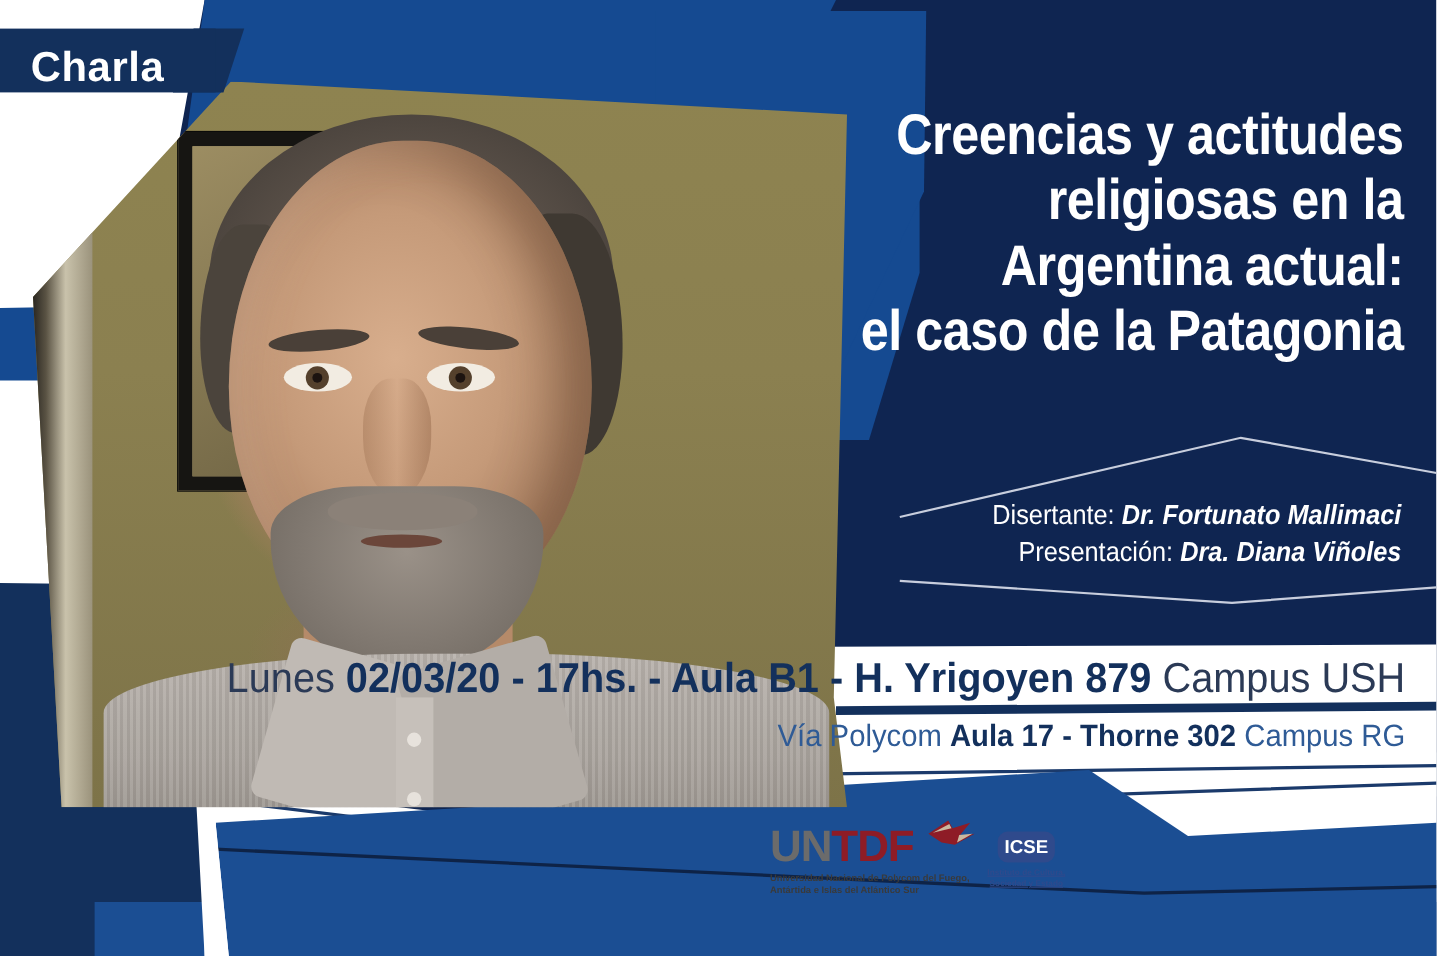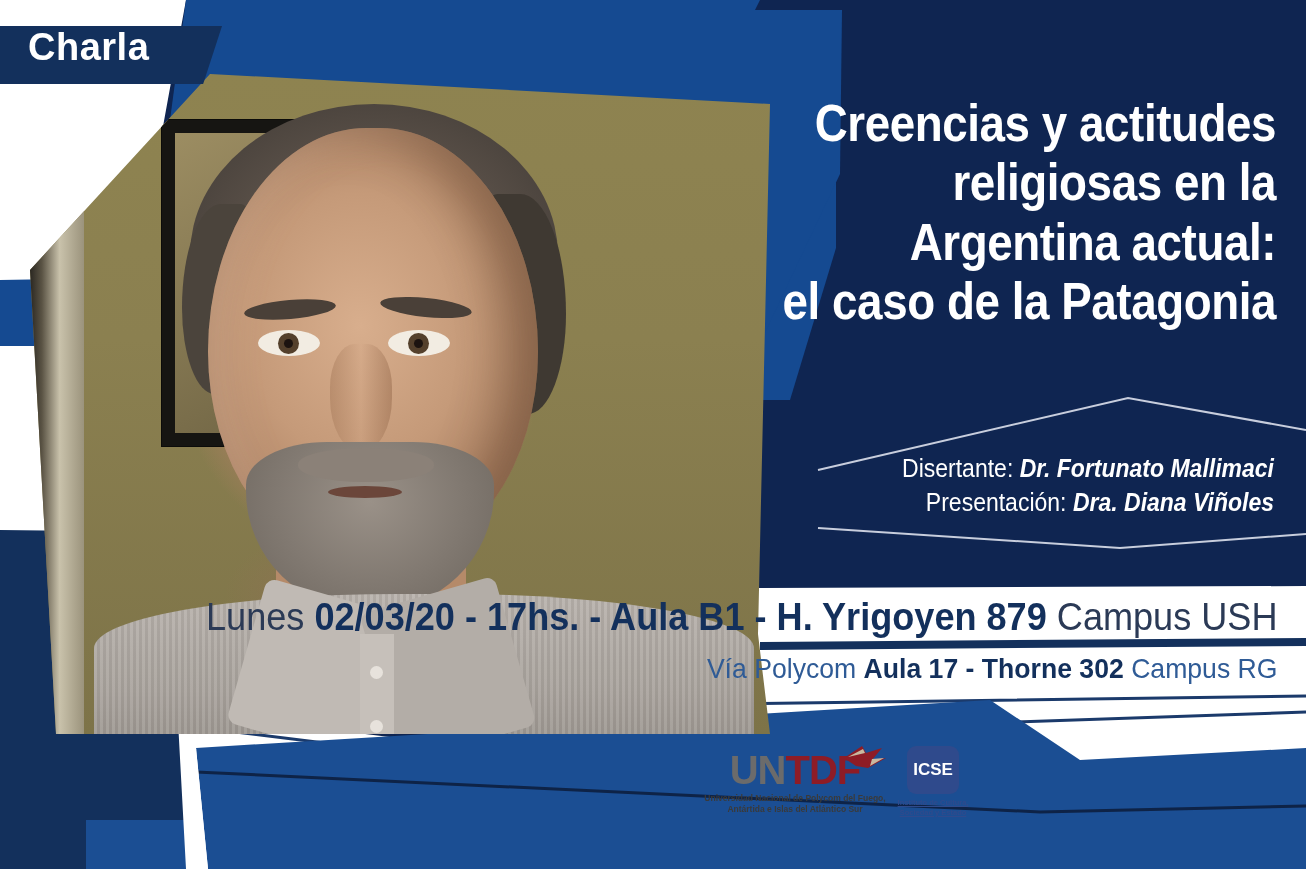--- a/index.html
+++ b/index.html
@@ -5,21 +5,21 @@
   html,body{margin:0;padding:0;background:#fff;}
   body{font-family:"Liberation Sans",sans-serif;}
   #poster{
     position:relative;width:1306px;height:869px;overflow:hidden;
     background:#ffffff;
   }
   #bg{position:absolute;inset:0;width:1306px;height:869px;}
   
   .charla{
     position:absolute;left:0;top:26px;width:196px;height:58px;
-    background:#13305c;display:flex;align-items:flex-start;
+    background:#13305c;display:flex;align-items:flex-end;
     z-index:40;
   }
   .charla span{
     color:#fff;font-weight:bold;font-size:38px;letter-spacing:.5px;
     padding-left:28px;font-family:"Liberation Sans",sans-serif;
   }
   .charla-skew{
     position:absolute;left:176px;top:26px;width:46px;height:58px;
     background:#13305c;transform:skewX(-18deg);transform-origin:top left;
     z-index:39;
@@ -128,35 +128,35 @@
     color:#1f4e8c;font-size:28px;white-space:nowrap;
     transform:scaleX(.95);transform-origin:right top;
   }
   .venue2 .lite{color:#2f5b96;font-weight:normal;}
   .venue2 .hvy{font-weight:bold;color:#13305c;}
   
   .logos{
     position:absolute;left:700px;top:744px;width:600px;height:76px;
     z-index:46;display:flex;align-items:center;gap:0px;
   }
-  .untdf{position:relative;width:190px;text-align:center;}
+  .untdf{position:relative;width:190px;}
   .untdf .word{font-size:40px;font-weight:bold;letter-spacing:-1px;line-height:1;}
   .untdf .un{color:#6b6b6b;}
   .untdf .tdf{color:#8e1c26;}
   .untdf .sub{
     font-size:8.5px;font-weight:bold;color:#3a3a3a;line-height:1.25;margin-top:3px;
   }
   .bird{position:absolute;left:142px;top:-6px;width:46px;height:34px;}
   .secretaria{
     font-size:15px;color:#5a5a5a;line-height:1.4;margin-left:16px;width:180px;
     font-family:"Liberation Serif",serif;
   }
   .icse{width:78px;text-align:center;margin-left:4px;}
   .icse .box{
-    width:52px;height:48px;border-radius:9px;background:#2f4a8c;margin:0 auto;
+    width:52px;height:28px;border-radius:9px;background:#2f4a8c;margin:0 auto;
     color:#fff;font-weight:bold;font-size:17px;display:flex;align-items:center;justify-content:center;
   }
   .icse .sub{font-size:7.5px;font-weight:bold;color:#2f4a8c;line-height:1.3;margin-top:4px;text-decoration:underline;}
   .afudi{margin-left:6px;width:150px;}
   .afudi .word{font-size:46px;font-weight:bold;color:#8c86bd;line-height:.95;letter-spacing:-1px;}
   .afudi .sub{font-size:6.5px;color:#8c86bd;line-height:1.3;margin-top:1px;text-align:right;}
 </style>
 </head>
 <body>
 

